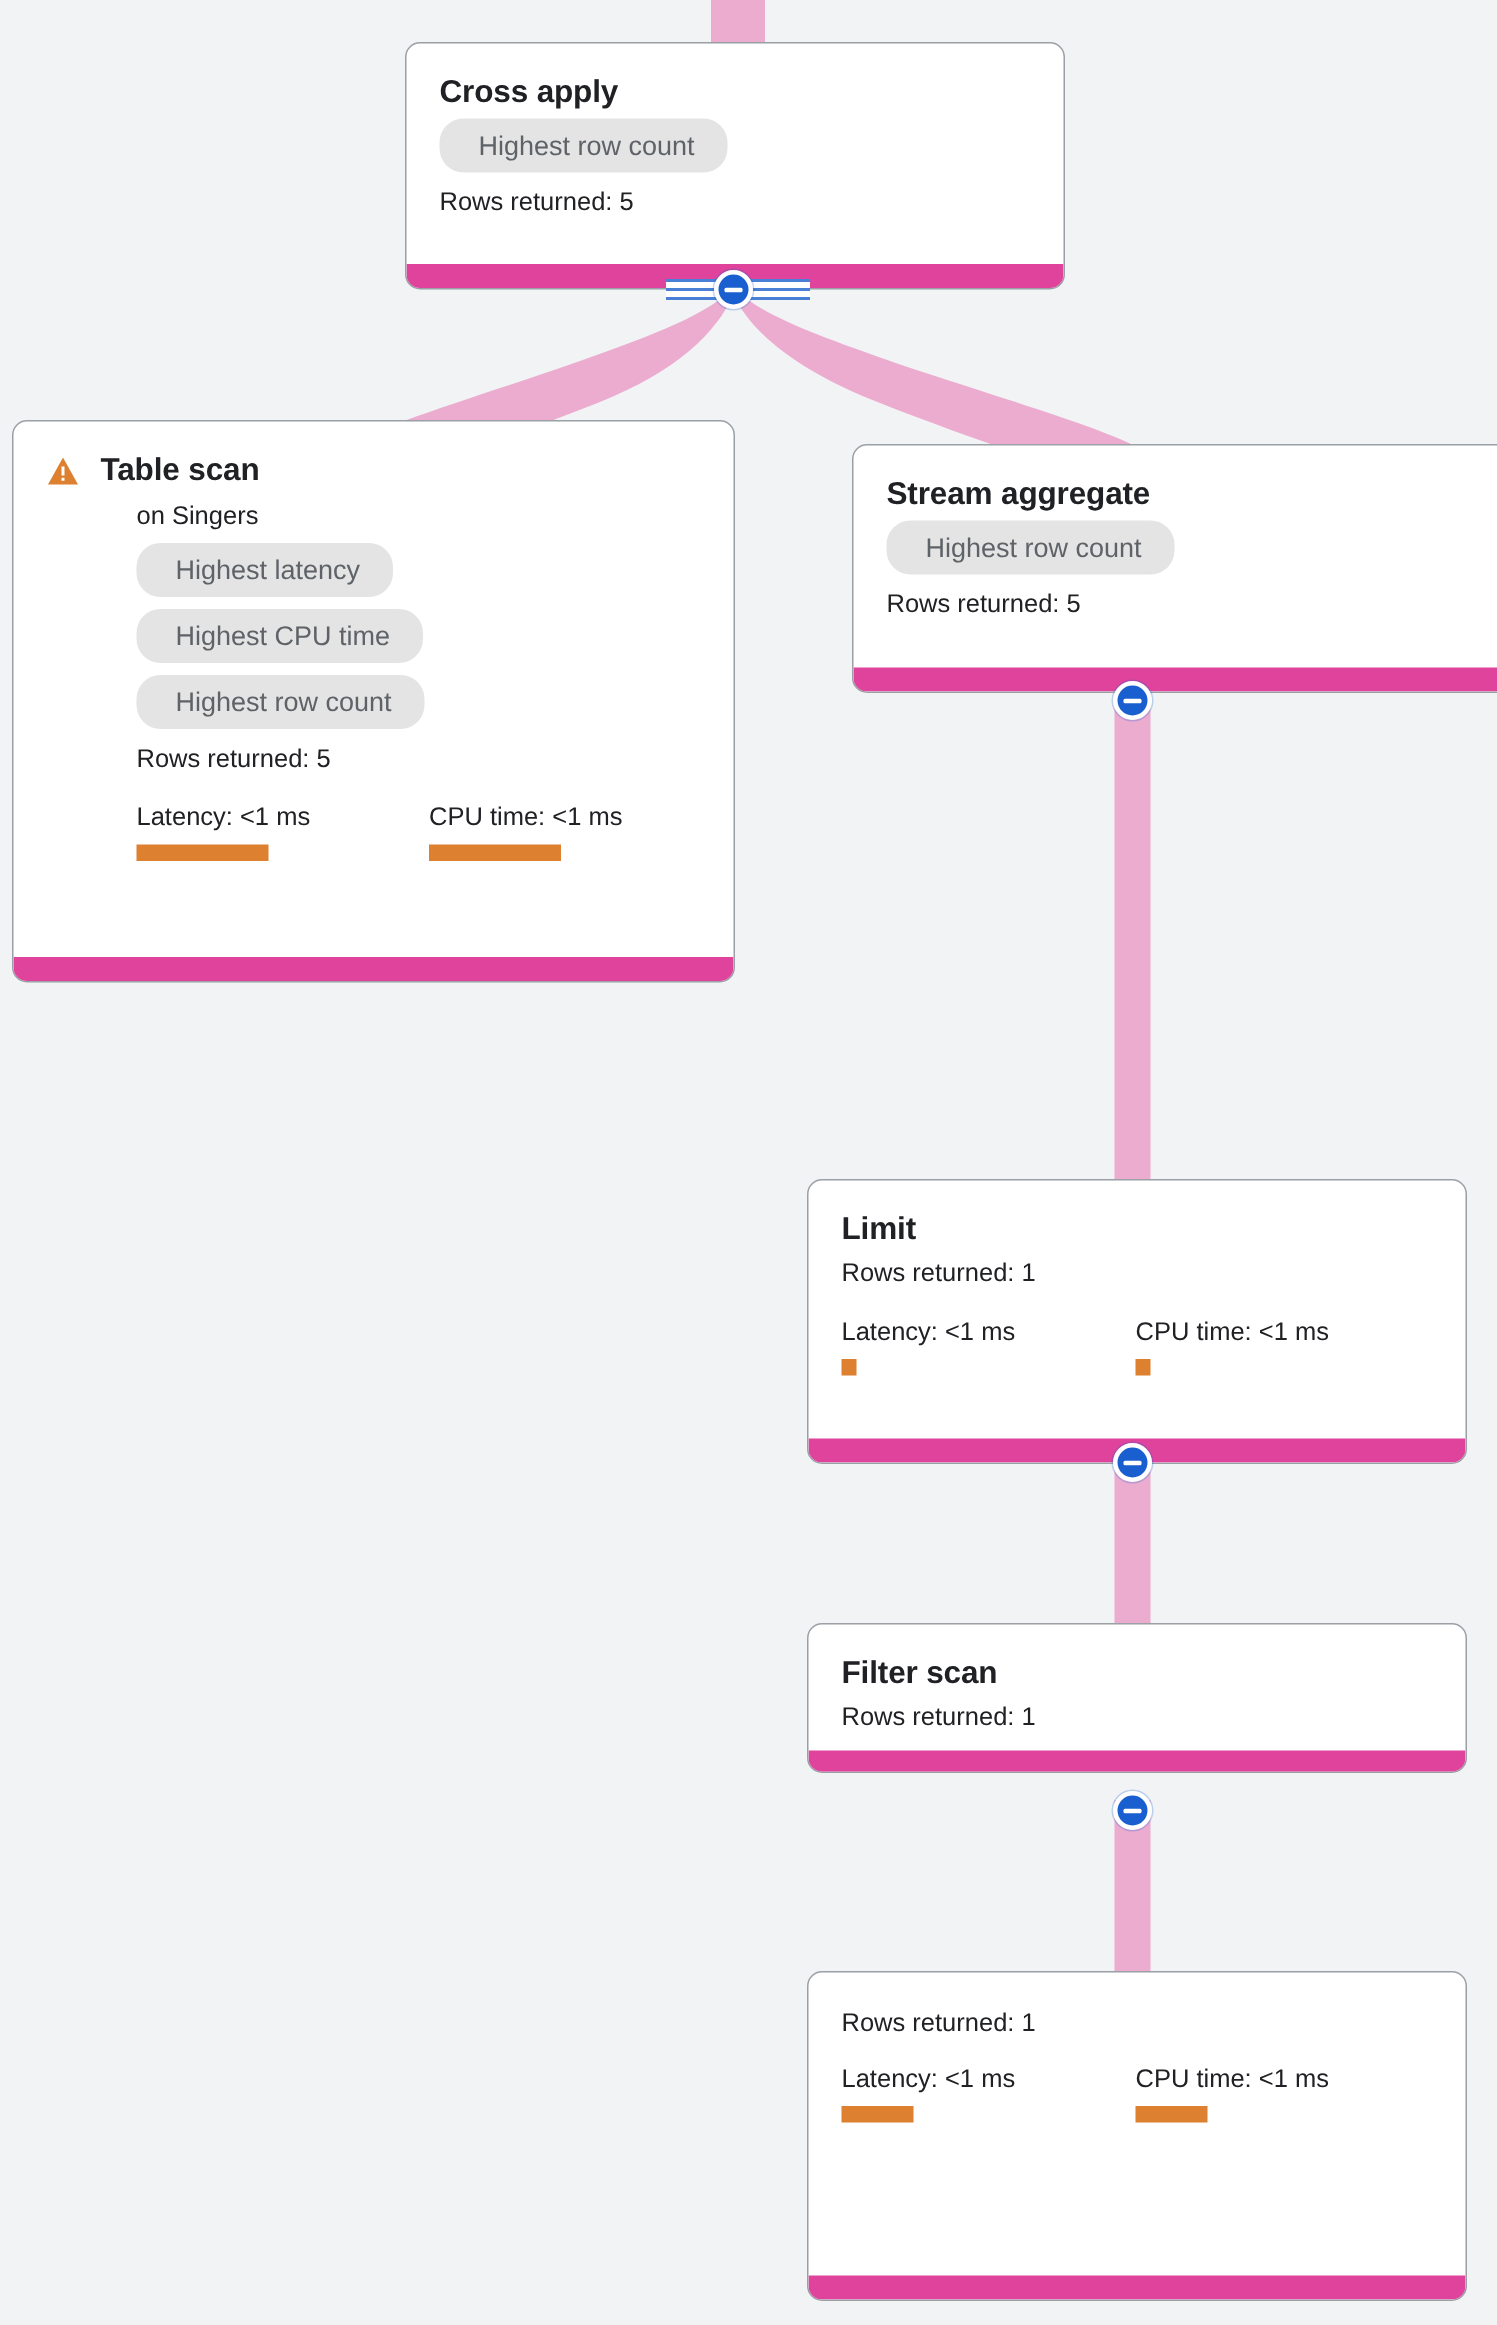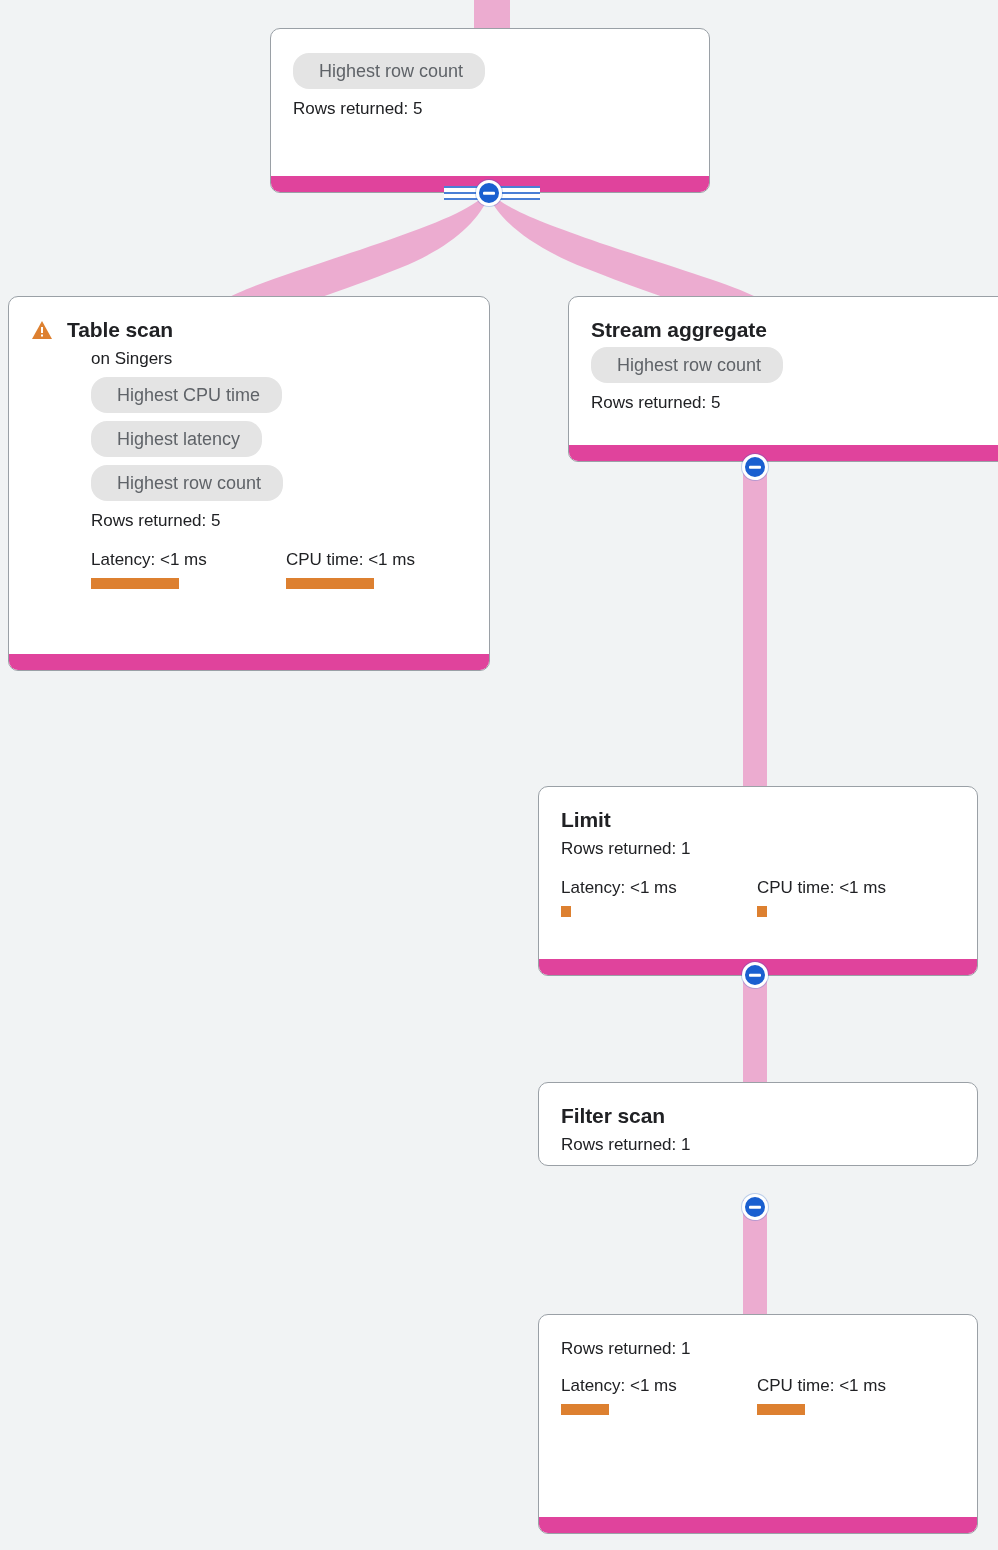--- a/index.html
+++ b/index.html
@@ -170,52 +170,55 @@
 
     <rect x="743" y="462" width="24" height="330" fill="#ecacd0"></rect>
 
     <rect x="743" y="968" width="24" height="120" fill="#ecacd0"></rect>
 
     <rect x="743" y="1200" width="24" height="120" fill="#ecacd0"></rect>
   </svg>
 
   <div class="node" style="left:270px; top:28px; width:440px; height:165px;">
     <div class="node-body">
+      <div class="node-head no-icon">
+        <div class="node-title">Cross apply</div>
+      </div>
       <div class="chip-row">
         <span class="chip">Highest row count</span>
       </div>
       <div class="rows-line">Rows returned: 5</div>
     </div>
     <div class="node-bar"></div>
   </div>
 
   <div class="rail" style="left:444px; top:186px; width:48px;"></div>
   <div class="rail" style="left:492px; top:186px; width:48px;"></div>
 
   <div class="toggle" style="left:476px; top:180px;"></div>
 
-  <div class="node" style="left:8px; top:296px; width:482px; height:375px;gap:29px;">
+  <div class="node" style="left:8px; top:280px; width:482px; height:375px;gap:29px;">
     <div class="node-body">
       <div class="node-head">
         <span class="warn-icon">
           <svg width="22" height="20" viewBox="0 0 22 20">
             <path d="M11 1 L21 19 L1 19 Z" fill="#dd8030"></path>
             <rect x="10" y="7" width="2" height="6" fill="#ffffff"></rect>
             <rect x="10" y="14.5" width="2" height="2" fill="#ffffff"></rect>
           </svg>
         </span>
         <div class="node-title">Table scan</div>
       </div>
       <div style="margin-left:60px;">
         <div class="node-sub">on Singers</div>
         <div class="chip-row">
+          <span class="chip">Highest latency</span>
+        </div>
+        <div class="chip-row">
           <span class="chip">Highest CPU time</span>
-        </div>
-        <div class="chip-row">
-          <span class="chip">Highest latency</span>
         </div>
         <div class="chip-row">
           <span class="chip">Highest row count</span>
         </div>
         <div class="rows-line">Rows returned: 5</div>
         <div class="metrics">
           <div class="metric" style="width:195px;">
             <div class="metric-label">Latency: &lt;1 ms</div>
             <div class="metric-bar" style="width:88px;"></div>
           </div>
@@ -259,21 +262,21 @@
           <div class="metric-label">CPU time: &lt;1 ms</div>
           <div class="metric-bar" style="width:10px;"></div>
         </div>
       </div>
     </div>
     <div class="node-bar"></div>
   </div>
 
   <div class="toggle" style="left:742px; top:962px;"></div>
 
-  <div class="node" style="left:538px; top:1082px; width:440px; height:84px;">
+  <div class="node" style="left:538px; top:1082px; width:440px; height:100px;">
     <div class="node-body" style="padding-bottom:8px;">
       <div class="node-head no-icon">
         <div class="node-title">Filter scan</div>
       </div>
       <div class="rows-line">Rows returned: 1</div>
     </div>
     <div class="node-bar"></div>
   </div>
 
   <div class="toggle" style="left:742px; top:1194px;"></div>

